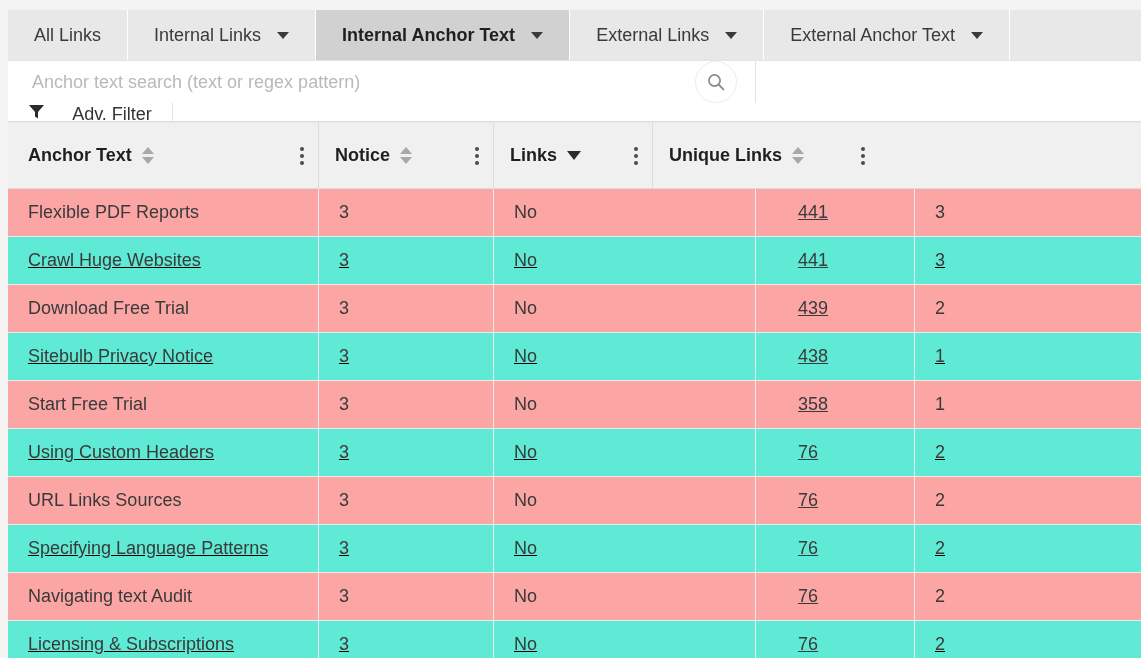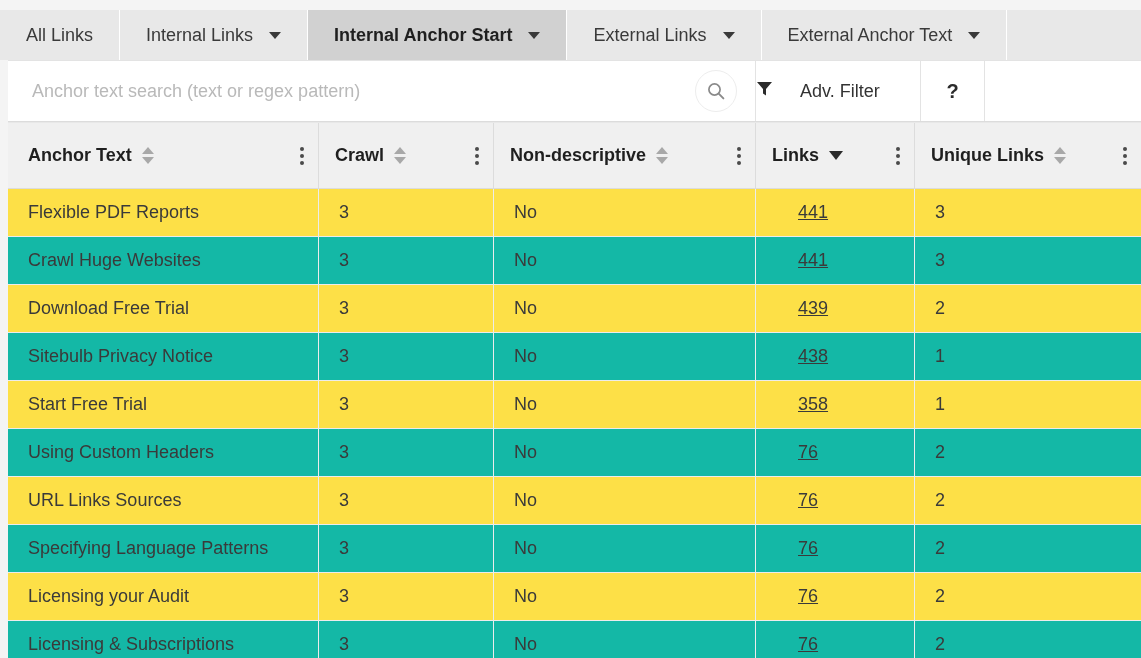--- a/index.html
+++ b/index.html
@@ -17,20 +17,21 @@
 
   
   .tabbar {
     position: absolute;
     left: 0; top: 0;
     width: 1141px;
     height: 60px;
     background: #f4f4f4;
     display: flex;
     align-items: flex-end;
+    padding-left: 8px;
     box-sizing: border-box;
   }
   .tab {
     height: 50px;
     background: #e8e8e8;
     border-right: 1px solid #ffffff;
     display: flex;
     align-items: center;
     justify-content: center;
     padding: 0 26px;
@@ -64,20 +65,21 @@
     position: absolute;
     left: 8px; top: 60px;
     width: 1133px;
     height: 62px;
     background: #ffffff;
     border-top: 1px solid #e3e3e3;
     border-bottom: 1px solid #dcdcdc;
     box-sizing: border-box;
     display: flex;
     align-items: stretch;
+    flex-direction: column;
   }
   .search-field {
     width: 748px;
     display: flex;
     align-items: center;
     border-right: 1px solid #e3e3e3;
     box-sizing: border-box;
     position: relative;
   }
   .search-input {
@@ -100,21 +102,21 @@
     display: flex;
     align-items: center;
     justify-content: center;
     cursor: pointer;
     flex: 0 0 auto;
   }
   .adv-filter {
     width: 165px;
     display: flex;
     align-items: center;
-    justify-content: flex-start;
+    justify-content: center;
     gap: 27px;
     border-right: 1px solid #e3e3e3;
     font-size: 18px;
     color: #333;
     cursor: pointer;
     box-sizing: border-box;
   }
   .help-btn {
     width: 64px;
     display: flex;
@@ -197,23 +199,23 @@
     border-left: 7px solid transparent;
     border-right: 7px solid transparent;
     border-top: 9px solid #2b2b2b;
     display: inline-block;
   }
 
   .trow {
     display: flex;
     height: 47px;
     border-bottom: 1px solid #ececec;
-    background: #fde047;
-  }
-  .trow.alt { background: #14b8a6; }
+    background: #fca5a5;
+  }
+  .trow.alt { background: #5eead4; text-decoration: underline; }
   .td {
     display: flex;
     align-items: center;
     border-right: 1px solid #ececec;
     box-sizing: border-box;
     padding-left: 20px;
     padding-right: 10px;
     font-size: 18px;
     color: #3a3a3a;
     white-space: nowrap;
@@ -244,21 +246,21 @@
 
 <div class="tabbar">
     <div class="tab">
       <span>All Links</span>
     </div>
     <div class="tab">
       <span>Internal Links</span>
       <span class="caret"></span>
     </div>
     <div class="tab active">
-      <span>Internal Anchor Start</span>
+      <span>Internal Anchor Text</span>
       <span class="caret"></span>
     </div>
     <div class="tab">
       <span>External Links</span>
       <span class="caret"></span>
     </div>
     <div class="tab">
       <span>External Anchor Text</span>
       <span class="caret"></span>
     </div>
@@ -300,33 +302,21 @@
           <span class="up"></span>
           <span class="dn"></span>
         </span>
         <span class="dots">
           <i></i>
           <i></i>
           <i></i>
         </span>
       </div>
       <div class="th c-words">
-        <span class="label">Crawl</span>
-        <span class="sort-both">
-          <span class="up"></span>
-          <span class="dn"></span>
-        </span>
-        <span class="dots">
-          <i></i>
-          <i></i>
-          <i></i>
-        </span>
-      </div>
-      <div class="th c-nondesc">
-        <span class="label">Non-descriptive</span>
+        <span class="label">Notice</span>
         <span class="sort-both">
           <span class="up"></span>
           <span class="dn"></span>
         </span>
         <span class="dots">
           <i></i>
           <i></i>
           <i></i>
         </span>
       </div>
@@ -484,21 +474,21 @@
         </div>
         <div class="td c-links">
           <a>76</a>
         </div>
         <div class="td c-unique">
           <span>2</span>
         </div>
       </div>
       <div class="trow">
         <div class="td c-anchor">
-          <span>Licensing your Audit</span>
+          <span>Navigating text Audit</span>
         </div>
         <div class="td c-words">
           <span>3</span>
         </div>
         <div class="td c-nondesc">
           <span>No</span>
         </div>
         <div class="td c-links">
           <a>76</a>
         </div>

